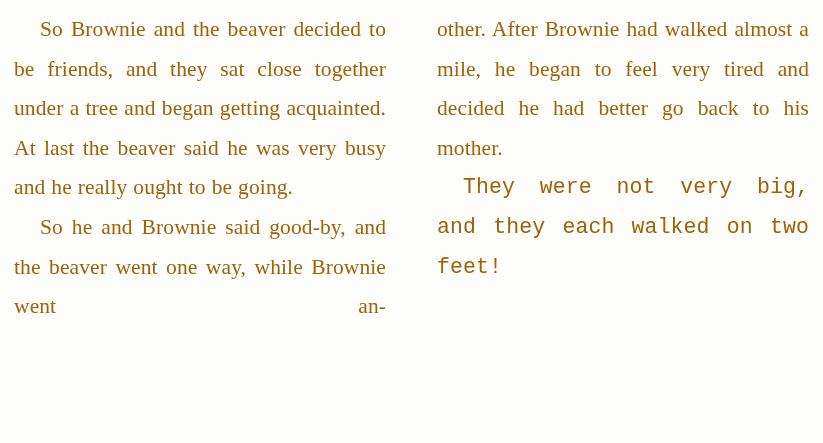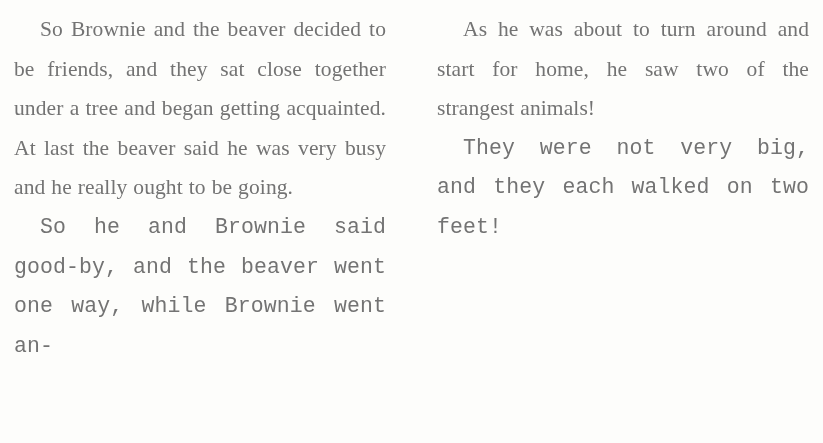--- a/index.html
+++ b/index.html
@@ -40,44 +40,43 @@
   p.para {
     margin: 0;
     padding: 0;
     font-size: 21.5px;
     line-height: 39.6px;
     text-align: justify;
     text-align-last: left;
     text-justify: inter-word;
     letter-spacing: 0.1px;
     word-spacing: 0.5px;
-    color: #737373;
+    color: #a16207;
   }
   p.indent {
     text-indent: 26px;
   }
   p.hyphen-end {
     text-align-last: justify;
-    font-family: Liberation Mono, monospace;
   }
   p.full-justify {
     text-align-last: justify;
     font-family: Liberation Mono, monospace;
   }
 </style>
 </head>
 <body>
 
 <div class="page">
   <div class="columns">
 
     <div class="column column-left">
       <p class="para indent">So Brownie and the beaver decided to be friends, and they sat close together under a tree and began getting acquainted. At last the beaver said he was very busy and he really ought to be going.</p>
       <p class="para indent hyphen-end">So he and Brownie said good-by, and the beaver went one way, while Brownie went an-</p>
     </div>
 
     <div class="column column-right">
-      <p class="para indent">As he was about to turn around and start for home, he saw two of the strangest animals!</p>
+      <p class="para">other. After Brownie had walked almost a mile, he began to feel very tired and decided he had better go back to his mother.</p>
       <p class="para indent full-justify">They were not very big, and they each walked on two feet!</p>
     </div>
 
   </div>
 </div>
 
 </body></html>

